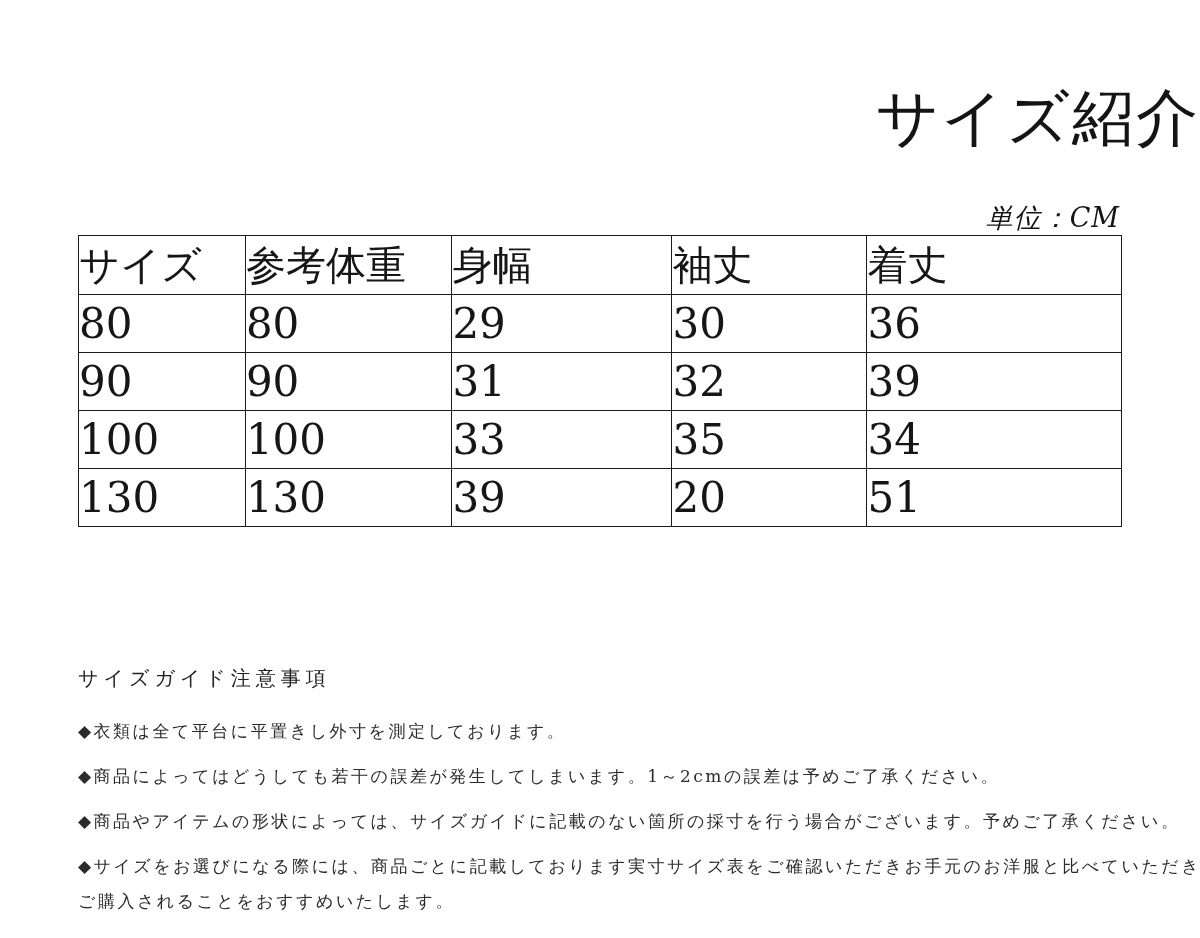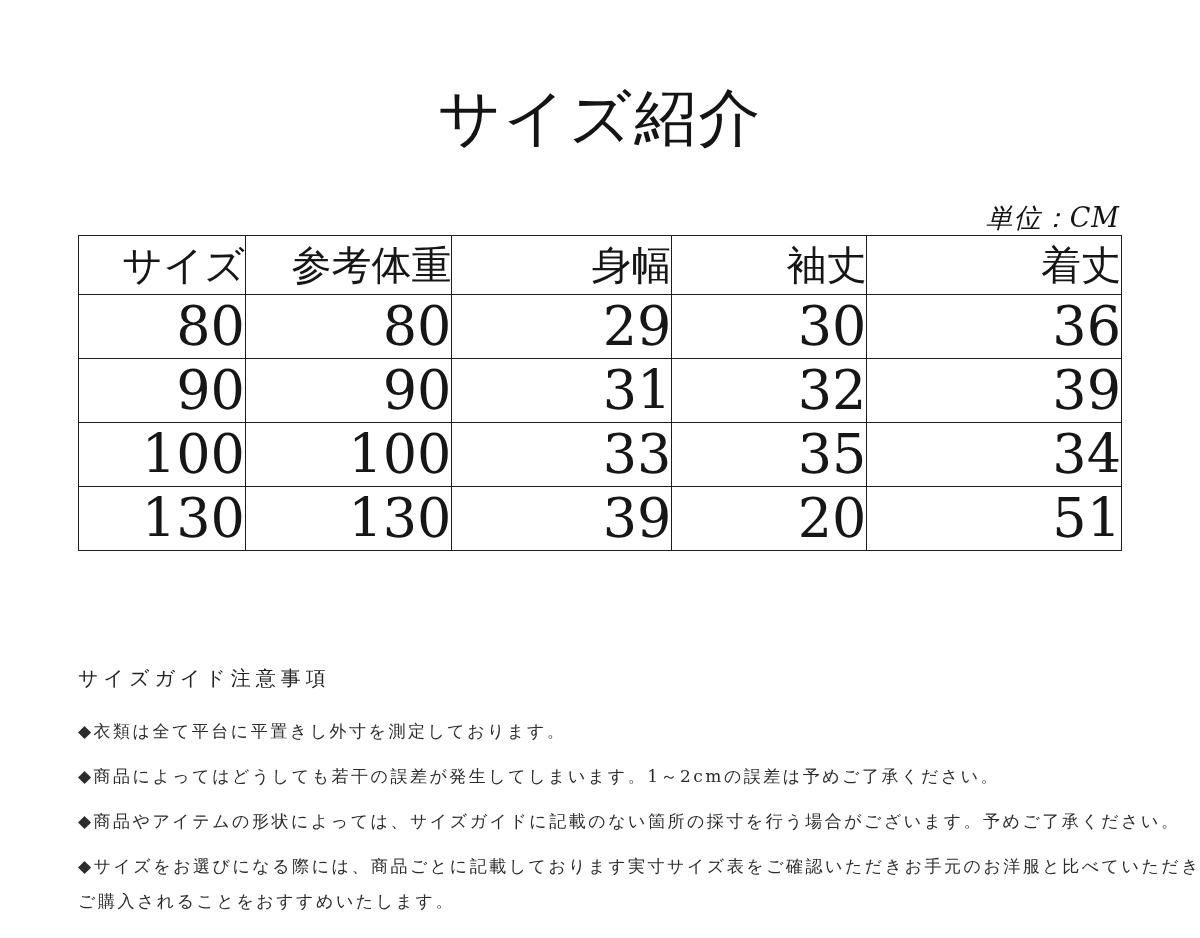--- a/index.html
+++ b/index.html
@@ -14,21 +14,21 @@
     overflow: hidden;
     font-family: "DejaVu Serif", "Liberation Serif", serif;
     color: #1a1a1a;
   }
   .page-title {
     position: absolute;
     top: 76px;
     left: 0;
     width: 100%;
     margin: 0;
-    text-align: center;
+    text-align: right;
     font-size: 62px;
     font-weight: 400;
     letter-spacing: 2px;
     color: #141414;
   }
   .unit-label {
     position: absolute;
     top: 200px;
     right: 80px;
     font-size: 27px;
@@ -45,34 +45,34 @@
     table-layout: fixed;
   }
   .size-table col.c1 { width: 16.0%; }
   .size-table col.c2 { width: 19.8%; }
   .size-table col.c3 { width: 21.1%; }
   .size-table col.c4 { width: 18.7%; }
   .size-table col.c5 { width: 24.4%; }
   .size-table th, .size-table td {
     border: 1.5px solid #1c1c1c;
     padding: 0;
-    text-align: right;
+    text-align: left;
     vertical-align: middle;
     font-weight: 400;
     color: #161616;
     overflow: hidden;
     white-space: nowrap;
   }
   .size-table thead th {
     height: 58px;
     font-size: 40px;
   }
   .size-table tbody td {
     height: 57px;
-    font-size: 54px;
+    font-size: 42px;
   }
   .notes {
     position: absolute;
     left: 78px;
     top: 666px;
     width: 1125px;
     color: #2b2b2b;
   }
   .notes-heading {
     margin: 0 0 24px 0;

